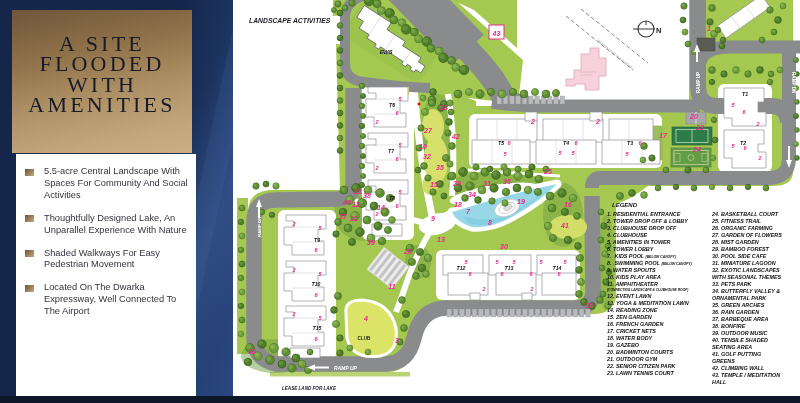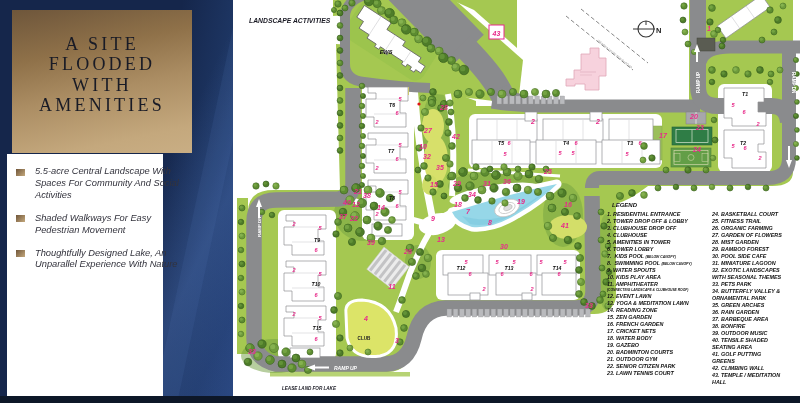--- a/index.html
+++ b/index.html
@@ -3,23 +3,23 @@
 html,body{margin:0;padding:0;background:#fff;}
 #wrap{position:relative;width:800px;height:403px;overflow:hidden;
  font-family:"Liberation Sans",sans-serif;}
 #leftpanel{position:absolute;left:0;top:0;width:233px;height:403px;
  background:linear-gradient(115deg,rgba(255,255,255,0) 58%,rgba(96,136,210,.25) 76%,rgba(70,105,180,.10) 90%),
  linear-gradient(100deg,#15264b 0%,#15264b 60%,#1e3765 80%,#27447c 100%);}
 #leftpanel .ray{position:absolute;background:rgba(95,135,205,0.10);}
 #goldbox{position:absolute;left:12px;top:10px;width:180px;height:143px;
  background:linear-gradient(168deg,#6e563b 0%,#8f7149 30%,#ab8d63 55%,#c4a87d 85%,#c9ae84 100%);
  color:#191b26;font-family:"Liberation Serif",serif;text-align:center;}
-#goldbox .t{font-size:18px;letter-spacing:3.2px;line-height:20.3px;padding-top:24px;
+#goldbox .t{font-size:22px;letter-spacing:3.2px;line-height:20.3px;padding-top:24px;
  }
-#listbox{position:absolute;left:7px;top:154px;width:156px;height:243px;background:#fff;font-style:italic;}
+#listbox{position:absolute;left:16px;top:154px;width:180px;height:243px;background:#fff;}
 #listbox ul{list-style:none;margin:0;padding:12px 4px 0 9px;}
 #listbox li{position:relative;padding-left:19px;margin-bottom:11px;white-space:nowrap;
  font-size:9.3px;line-height:11.9px;color:#33333d;}
 #listbox li:before{content:"";position:absolute;left:0;top:2.5px;width:9px;height:7px;
  background:linear-gradient(135deg,#6f5539,#c5a97d);}
 #mapbg{position:absolute;left:233px;top:0;width:567px;height:403px;background:#fff;}
 #bottomstrip{position:absolute;left:0;top:396px;width:800px;height:7px;background:#0d1728;}
 svg text{font-family:"Liberation Sans",sans-serif;}
 </style></head><body>
 <div id="wrap">
@@ -28,22 +28,23 @@
 <div class="ray" style="left:196px;top:0;width:24px;height:403px;transform:skewX(-12deg);"></div>
 </div>
 
 <div id="goldbox">
       <div class="t">A SITE<br>FLOODED<br>WITH<br>AMENITIES</div>
     </div>
 
 <div id="listbox">
       <ul>
 <li>5.5-acre Central Landscape With<br>Spaces For Community And Social<br>Activities</li>
+<li>Thoughtfully Designed Lake, An<br>Unparallel Experience With Nature</li>
 <li>Shaded Walkways For Easy<br>Pedestrian Movement</li>
-<li>Thoughtfully Designed Lake, An<br>Unparallel Experience With Nature</li>
+<li>Located On The Dwarka<br>Expressway, Well Connected To<br>The Airport</li>
 </ul>
     </div>
 
 <div id="mapbg"></div>
 <svg style="position:absolute;left:233px;top:0;" width="567" height="403" viewBox="233 0 567 403">
 
 <path d="M336,44 L366,46 L368,60 L415,78 L455,93 L476,101 L476,106 L689,106 L689,0 L793,0 L793,172 Q793,186 772,186 L648,186 Q630,200 616,204 L616,298 Q612,314 594,314 L445,314 Q424,316 416,340 Q410,372 388,372 L276,372 Q248,364 248,340 L248,212 Q248,190 274,190 L340,190 Z" fill="#a5c851"></path>
 
 <rect x="237" y="198" width="11" height="156" fill="#a5c851"></rect>
 

